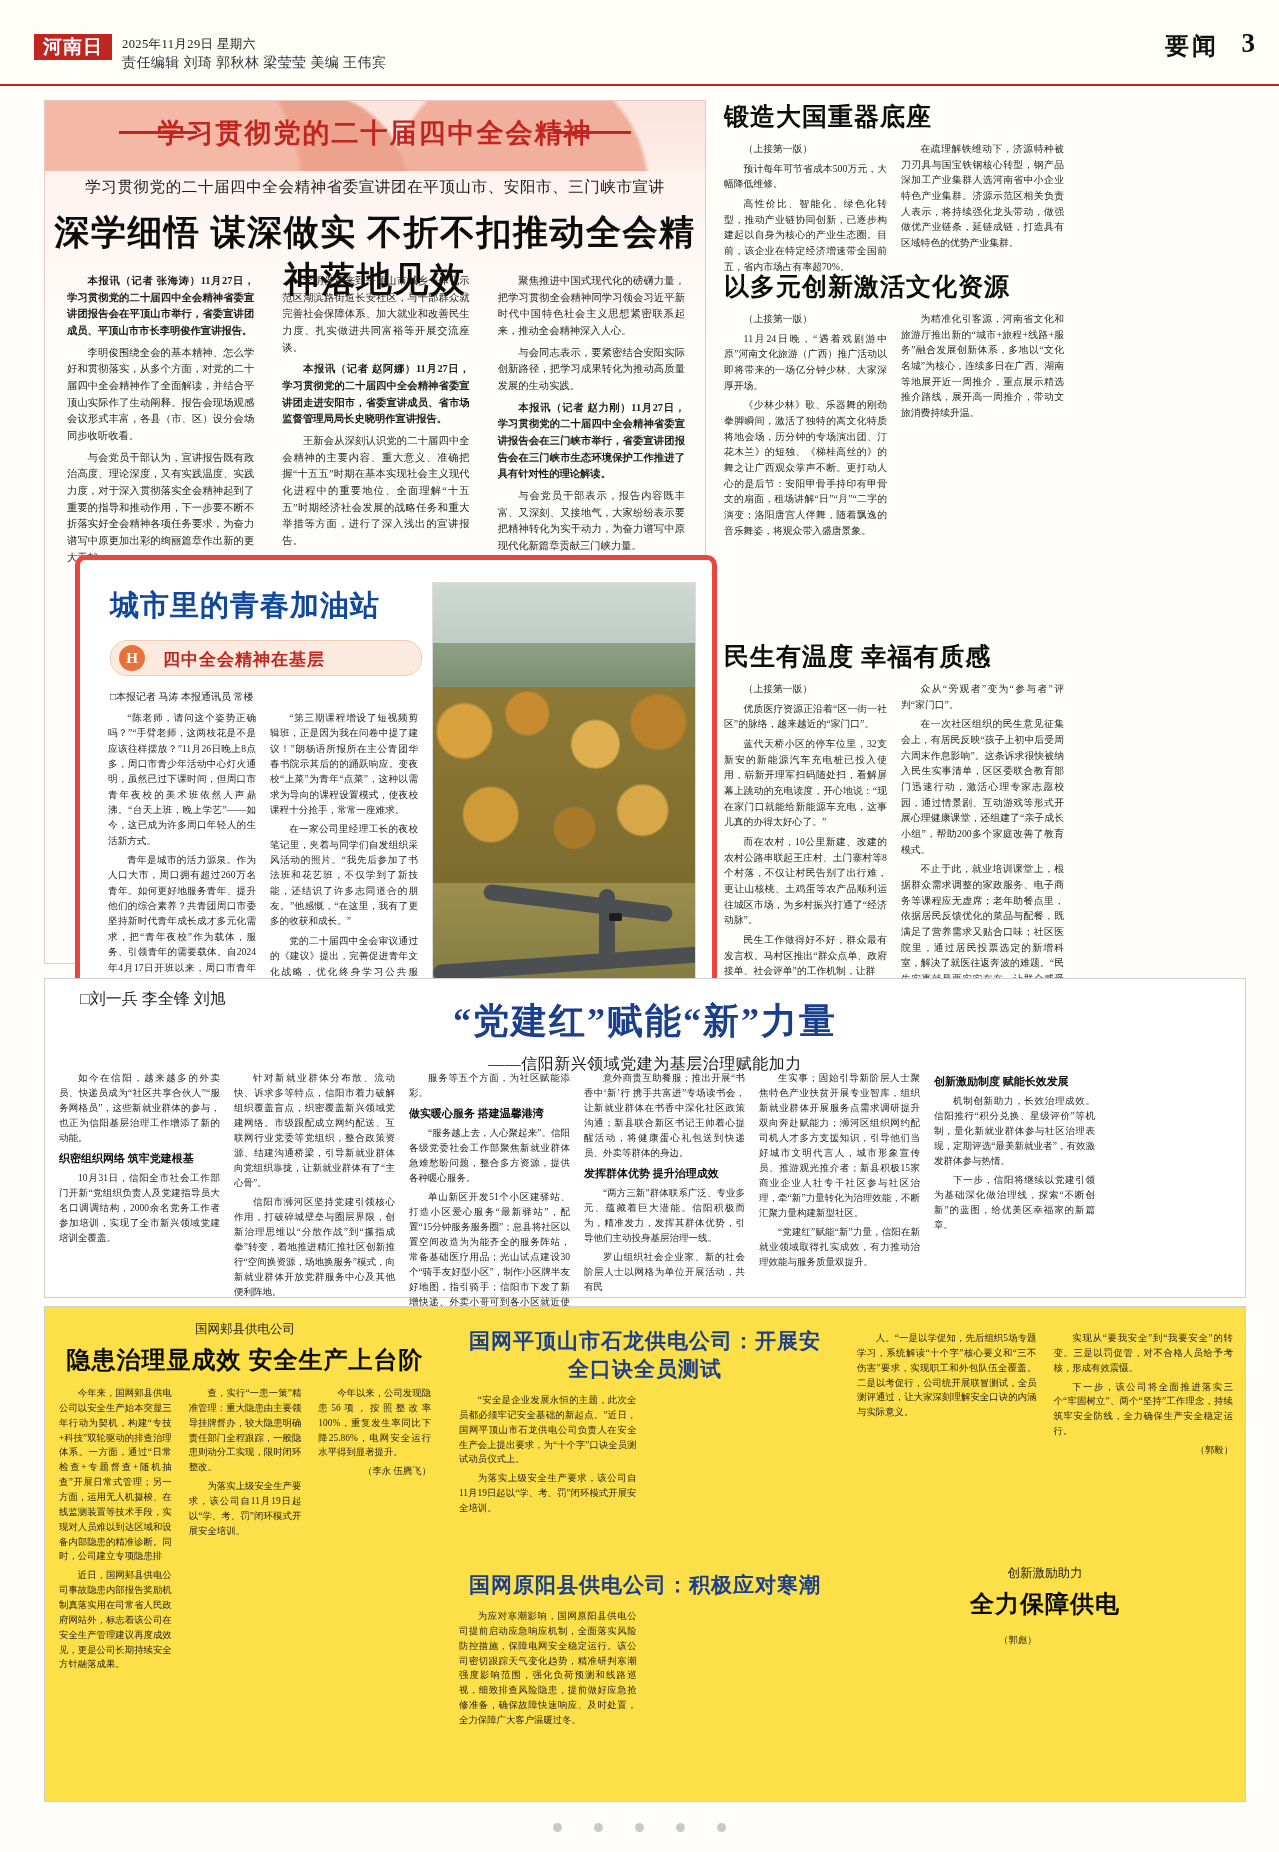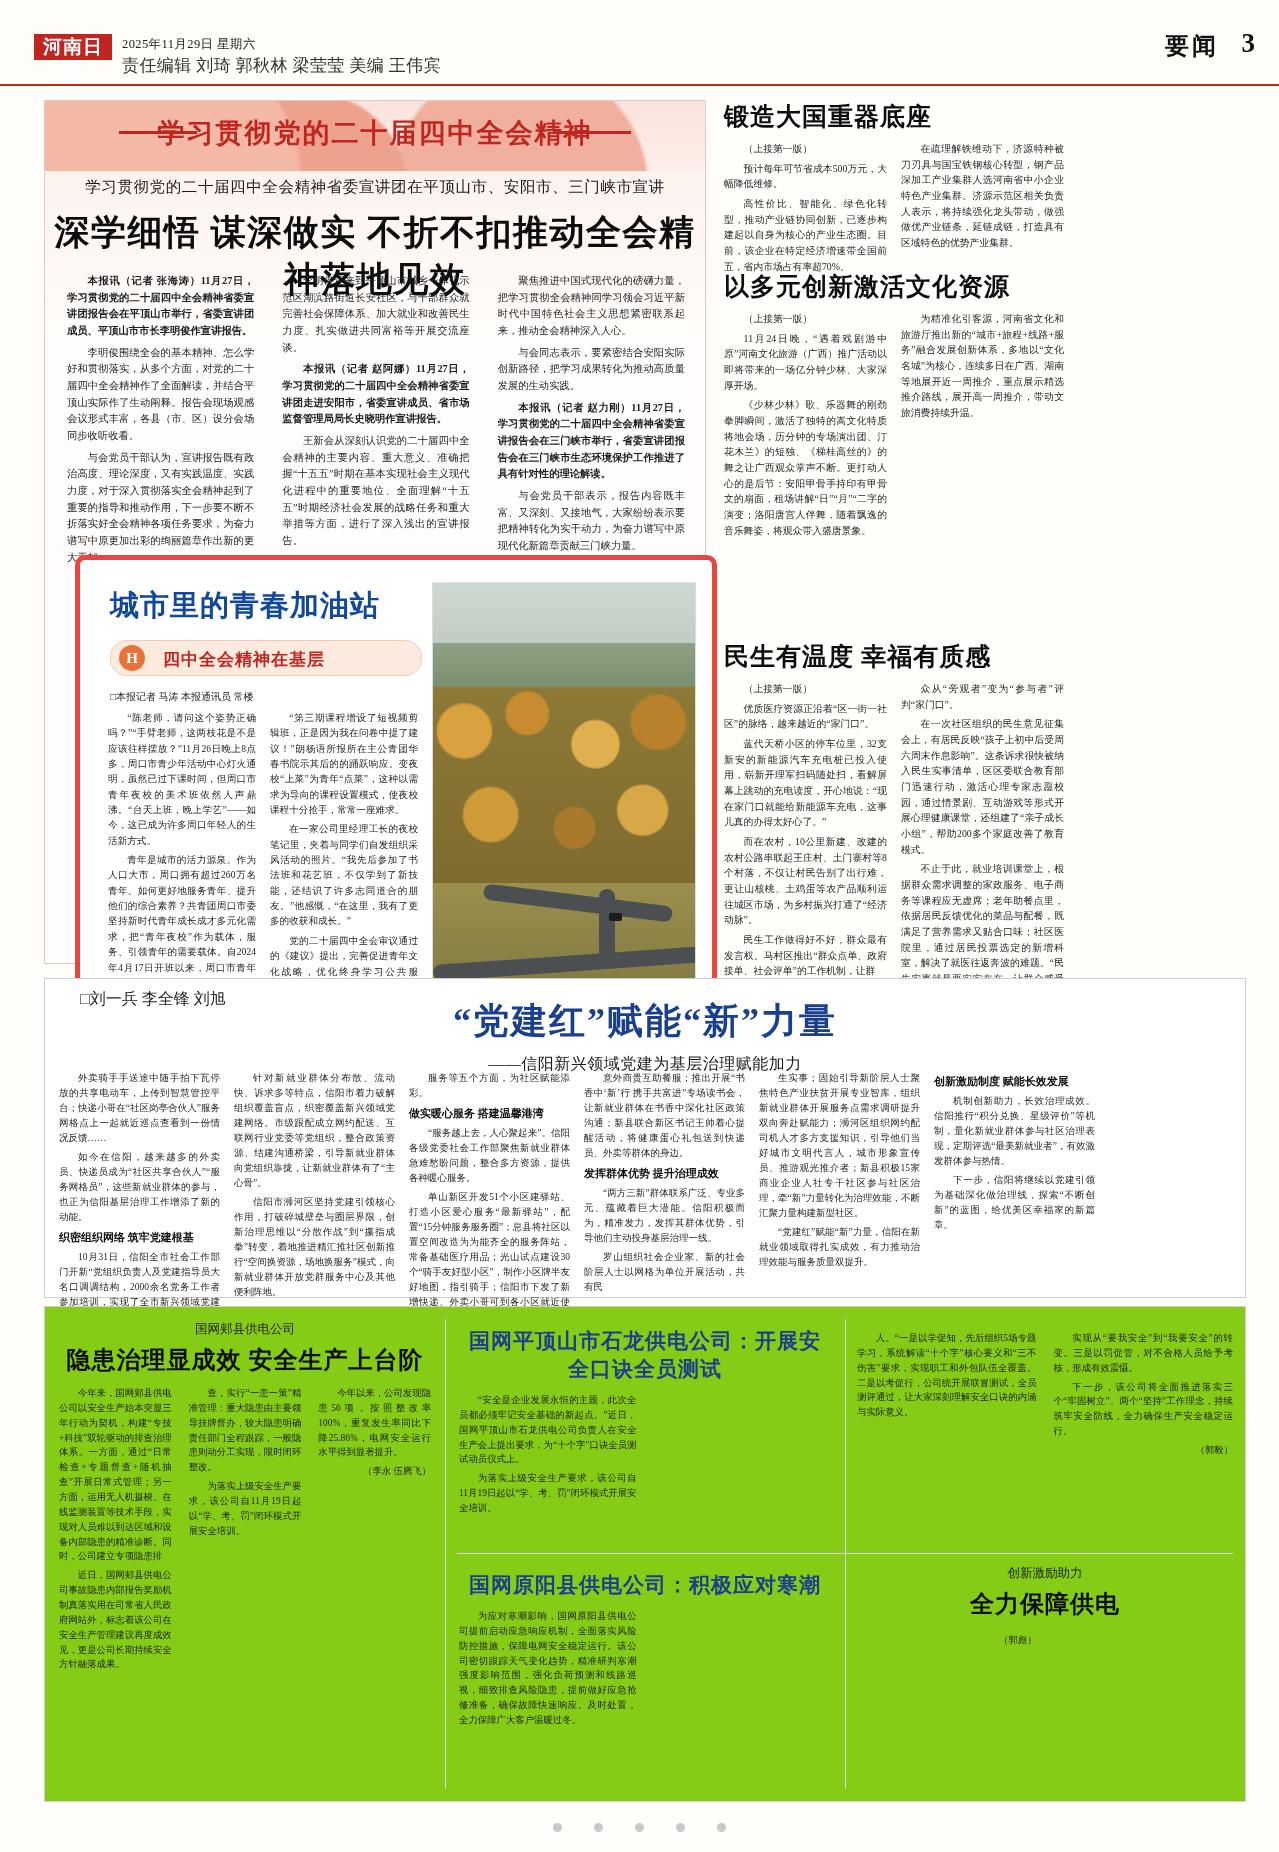--- a/index.html
+++ b/index.html
@@ -2,21 +2,21 @@
 <html><head>
 <meta charset="utf-8">
 <style>
   html,body{margin:0;padding:0;background:#d8d8d8;}
   body{font-family:"Liberation Serif","DejaVu Serif",serif;}
   .page{width:1279px;height:1852px;background:#fffefb;position:relative;overflow:hidden;margin:0 auto;}
   
   .masthead{position:absolute;left:0;top:0;width:1279px;height:86px;background:#fffdf8;}
   .mh-logo{position:absolute;left:34px;top:34px;width:78px;height:26px;background:#c1251f;color:#fff;font-size:19px;font-weight:bold;letter-spacing:1px;text-align:center;line-height:26px;font-family:"Liberation Serif",serif;}
   .mh-date{position:absolute;left:122px;top:36px;font-size:12.5px;color:#222;letter-spacing:.4px;}
-  .mh-editors{position:absolute;left:122px;top:54px;font-size:17px;color:#333;letter-spacing:.4px;}
+  .mh-editors{position:absolute;left:122px;top:54px;font-size:14px;color:#333;letter-spacing:.4px;}
   .mh-section{position:absolute;right:60px;top:30px;font-size:24px;font-weight:bold;color:#111;letter-spacing:3px;}
   .mh-pageno{position:absolute;right:24px;top:28px;font-size:27px;font-weight:bold;color:#111;}
   .mh-rule{position:absolute;left:0;top:84px;width:1279px;height:2px;background:#c1251f;}
   
   .leftblock{position:absolute;left:44px;top:100px;width:660px;height:862px;border:1px solid #e7c9c4;background:linear-gradient(180deg,#fdeeea 0%,#fdf6f2 130px,#fffdfb 240px);}
   .banner{position:absolute;left:0;top:0;width:660px;height:70px;overflow:hidden;}
   .banner .mountains{position:absolute;left:0;top:0;width:660px;height:70px;background:
      radial-gradient(circle at 14% 120%, #f3b8a6 0 28%, transparent 29%),
      radial-gradient(circle at 40% 130%, #eda28d 0 24%, transparent 25%),
      radial-gradient(circle at 72% 125%, #f0b09d 0 26%, transparent 27%),
@@ -70,21 +70,21 @@
   .band{position:absolute;left:44px;top:978px;width:1200px;height:318px;border:1px solid #cfcfcf;background:#fff;}
   .band-byline{position:absolute;left:14px;top:10px;font-size:16px;color:#222;margin-left:21px;}
   .band-title{position:absolute;left:0;top:18px;width:1200px;text-align:center;}
   .band-title .t{font-size:36px;font-weight:bold;color:#1a3f8f;letter-spacing:2px;}
   .band-title .sub{font-size:16px;color:#1a1a1a;margin-top:8px;letter-spacing:.5px;}
   .band-cols{position:absolute;left:14px;top:92px;width:1172px;display:flex;gap:14px;}
   .band-cols .col{width:161px;font-size:9.5px;line-height:1.58;color:#1d1d1d;text-align:justify;}
   .band-cols .col p{margin:0 0 4px 0;text-indent:2em;}
   .band-cols .col h4{margin:2px 0 4px 0;font-size:11px;font-weight:bold;color:#111;text-align:left;text-indent:0;}
   
-  .bot{position:absolute;left:44px;top:1306px;width:1200px;height:494px;border:1px solid #cfcfcf;background:#84cc16;}
+  .bot{position:absolute;left:44px;top:1306px;width:1200px;height:494px;border:1px solid #cfcfcf;background:#fde047;}
   .bot .vsep{position:absolute;left:400px;top:12px;width:1px;height:470px;background:#d6d6d6;}
   .bot .vsep2{position:absolute;left:800px;top:12px;width:1px;height:470px;background:#d6d6d6;}
   .bot .hsep{position:absolute;left:412px;top:246px;width:776px;height:1px;background:#d6d6d6;}
   .b-col{position:absolute;top:14px;}
   .b-sup{text-align:center;font-size:12.5px;color:#222;}
   .b-title{text-align:center;font-size:24px;font-weight:bold;color:#0d0d0d;letter-spacing:1px;margin-top:6px;}
   .b-title.blue{color:#1a3f8f;font-size:21px;}
   .b-body{display:flex;gap:17px;margin-top:10px;}
   .b-body .c{font-size:9.4px;line-height:1.58;color:#1d1d1d;text-align:justify;}
   .b-body .c p{margin:0 0 4px 0;text-indent:2em;}
@@ -226,21 +226,20 @@
   </div>
 
   <div class="band">
     <div class="band-byline">□刘一兵 李全锋 刘旭</div>
     <div class="band-title">
       <div class="t">“党建红”赋能“新”力量</div>
       <div class="sub">——信阳新兴领域党建为基层治理赋能加力</div>
     </div>
     <div class="band-cols">
       <div class="col">
-        <p>外卖骑手手送途中随手拍下瓦停放的共享电动车，上传到智慧管控平台；快递小哥在“社区岗亭合伙人”服务网格点上一起就近巡点查看到一份情况反馈……</p>
         <p>如今在信阳，越来越多的外卖员、快递员成为“社区共享合伙人”“服务网格员”，这些新就业群体的参与，也正为信阳基层治理工作增添了新的动能。</p>
         <h4>织密组织网络 筑牢党建根基</h4>
         <p>10月31日，信阳全市社会工作部门开新“党组织负责人及党建指导员大名口调调结构，2000余名党务工作者参加培训，实现了全市新兴领域党建培训全覆盖。</p>
       </div>
       <div class="col">
         <p>针对新就业群体分布散、流动快、诉求多等特点，信阳市着力破解组织覆盖盲点，织密覆盖新兴领域党建网络。市级跟配成立网约配送、互联网行业党委等党组织，整合政策资源、结建沟通桥梁，引导新就业群体向党组织靠拢，让新就业群体有了“主心骨”。</p>
         <p>信阳市浉河区坚持党建引领核心作用，打破碎城壁垒与圈层界限，创新治理思维以“分散作战”到“攥指成拳”转变，着地推进精汇推社区创新推行“空间换资源，场地换服务”模式，向新就业群体开放党群服务中心及其他便利阵地。</p>
         <p>信阳市羊山新区通过单建、联建等“三新”党组织覆盖新就业业段点，政和新建引导新就业群体参与基层治理，提升其融入小区居民诉道、基层治理、志愿</p>
       </div>
       <div class="col">

